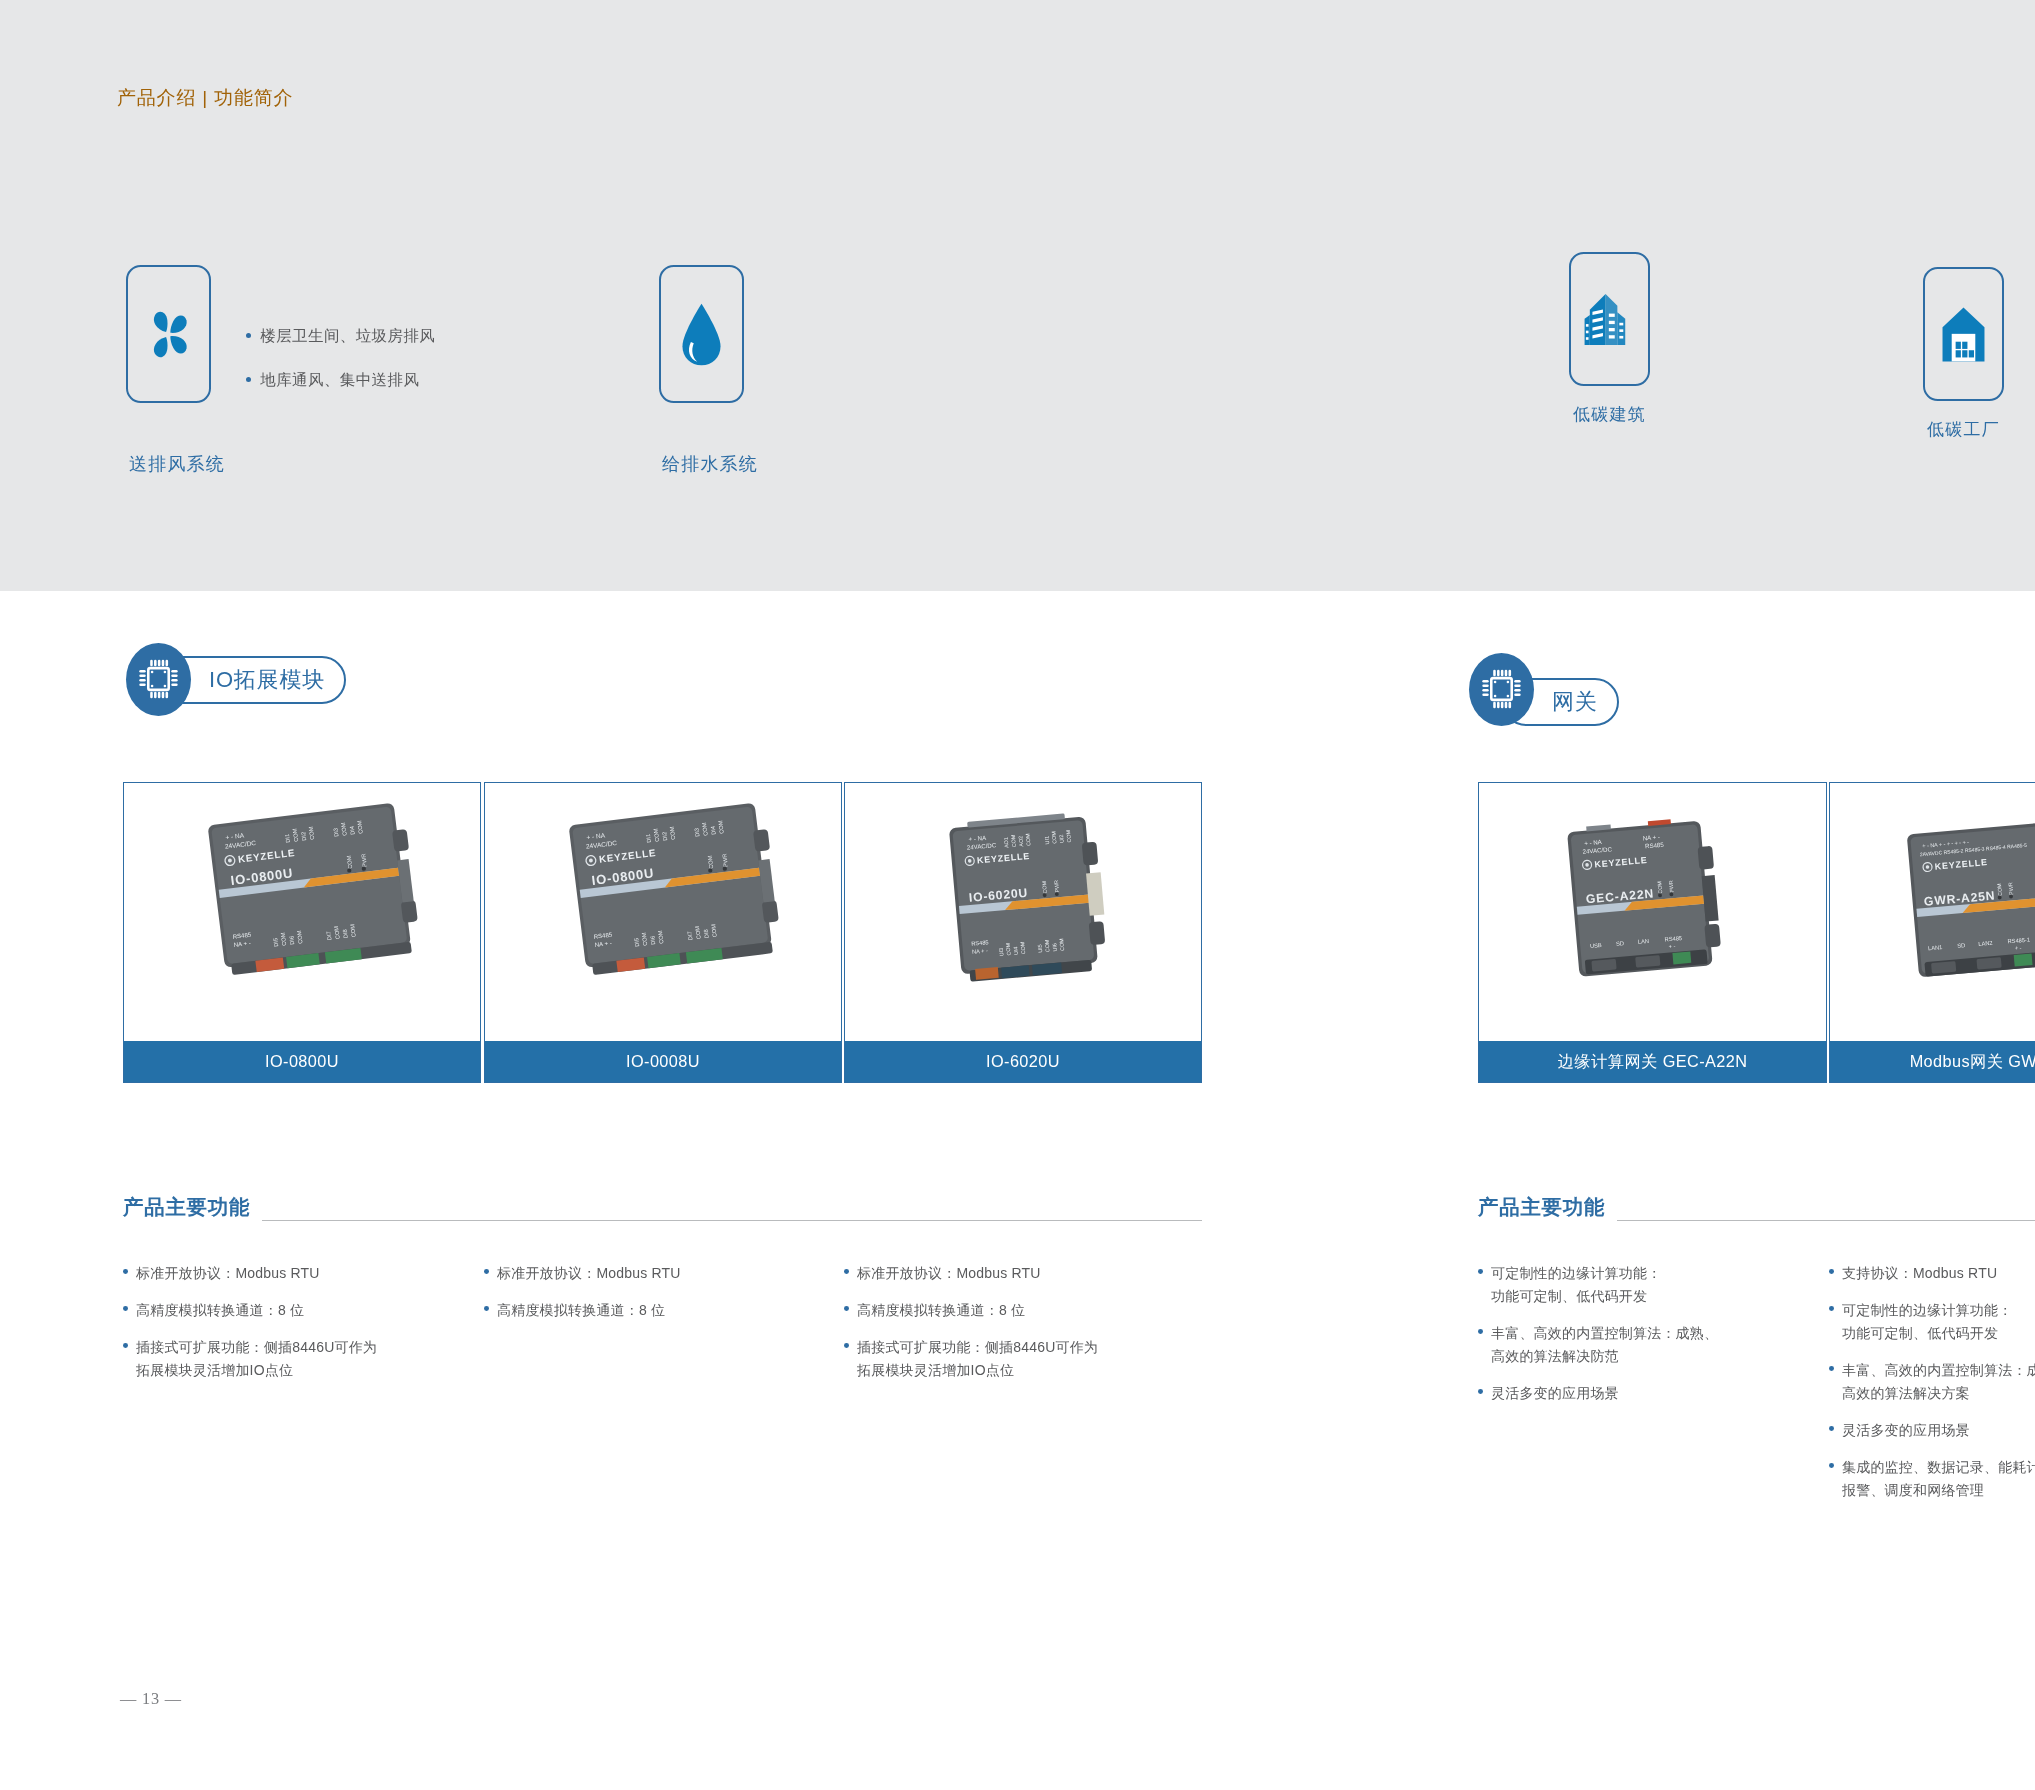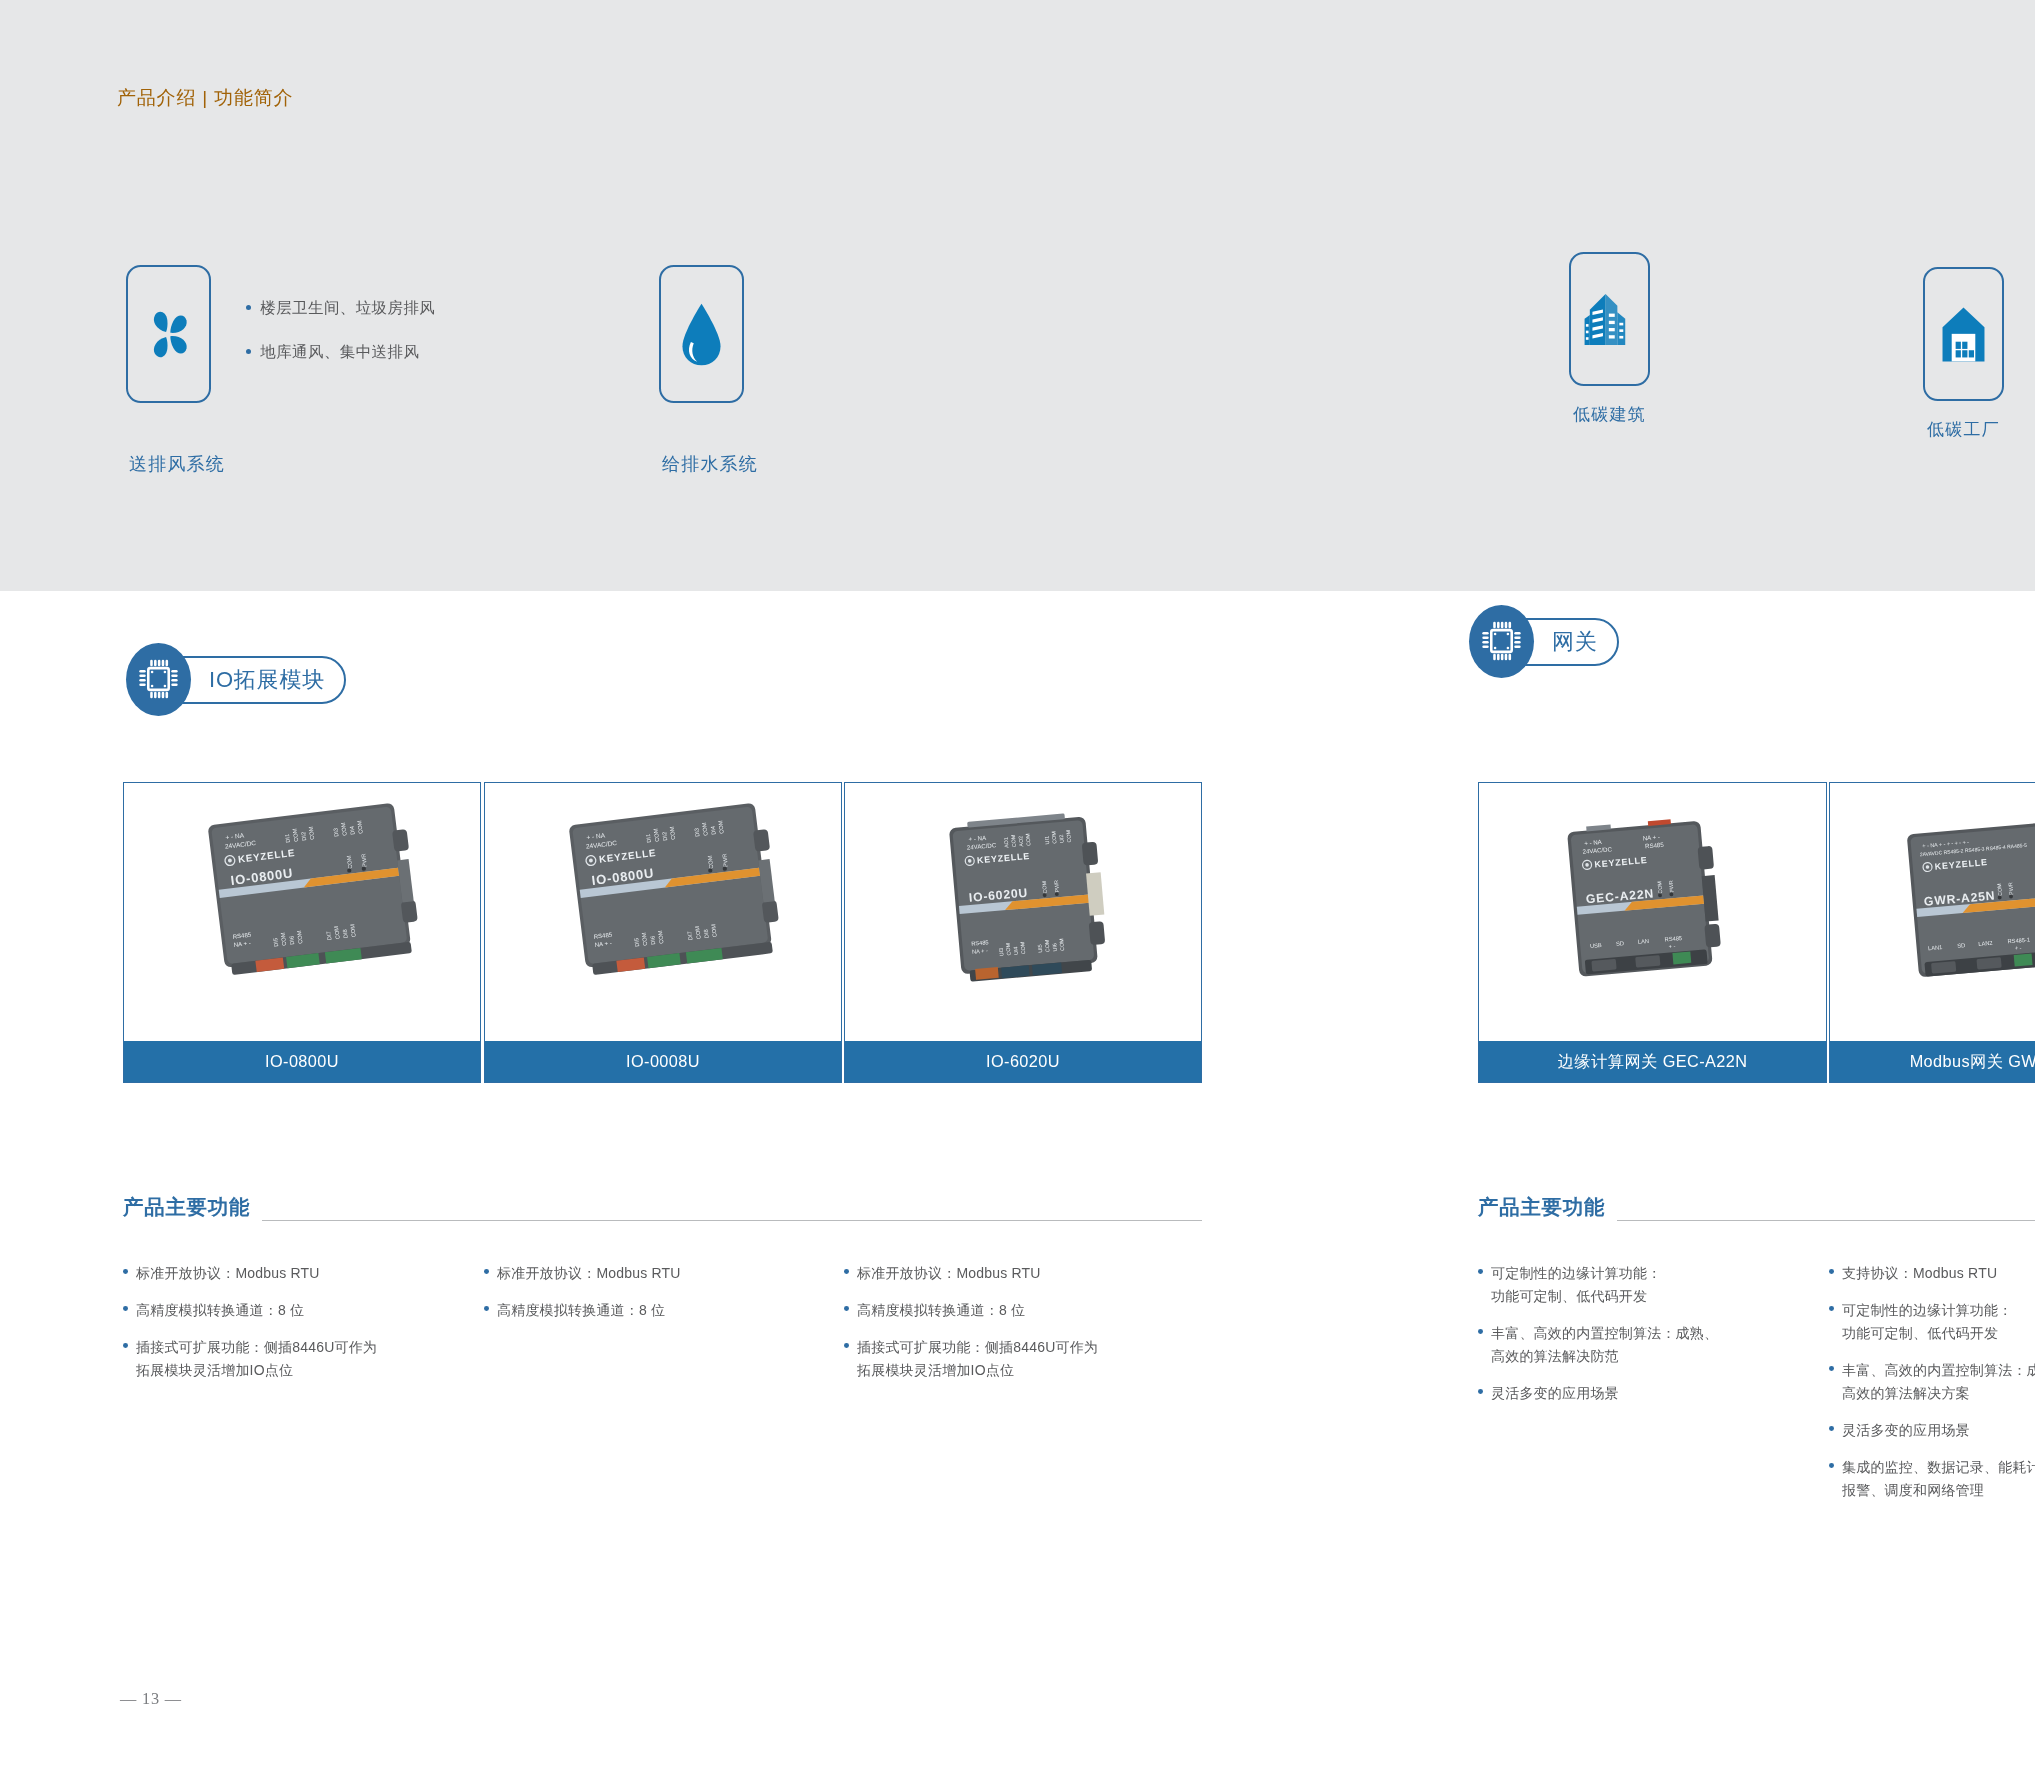--- a/index.html
+++ b/index.html
@@ -14,21 +14,21 @@
     position:absolute;left:0;top:0;width:2622px;height:591px;
     background:#e6e7e8;
   }
   .hdr{
     position:absolute;top:85px;font-size:19px;letter-spacing:0.8px;
     color:#a16207;white-space:nowrap;font-weight:400;
   }
   .hdr.left{left:117px;}
 
   
-  .scenario{position:absolute;display:flex;align-items:flex-start;}
+  .scenario{position:absolute;display:flex;align-items:flex-end;}
   .icon-frame{
     width:85px;height:138px;border:2px solid #2e6da4;border-radius:14.7px;
     box-sizing:border-box;display:flex;align-items:center;justify-content:center;
     flex:0 0 auto;
   }
   .icon-frame svg{display:block;}
   .scn-bullets{margin-left:35px;padding-top:33px;}
   .scn-bullets .bl{
     display:flex;align-items:flex-start;margin-bottom:23px;
     font-size:15.5px;color:#595a5c;white-space:nowrap;letter-spacing:0.4px;
@@ -452,21 +452,21 @@
     <div class="li">
       <span class="dot2"></span>
       <span class="tx"><span>高精度模拟转换通道：8 位</span></span>
     </div>
     <div class="li">
       <span class="dot2"></span>
       <span class="tx"><span>插接式可扩展功能：侧插8446U可作为</span><span class="l2">拓展模块灵活增加IO点位</span></span>
     </div>
   </div>
 
-<div class="badge" style="left:1469px;top:605px;">
+<div class="badge" style="left:1469px;top:653px;align-items:flex-end;">
   <div class="chip-circle">
     <span>
       <svg width="41" height="46" viewBox="0 0 64 72">
         <g fill="#ffffff">
           <rect x="16" y="19" width="32" height="34" rx="3" fill="none" stroke="#ffffff" stroke-width="4"></rect>
           <circle cx="22" cy="25" r="2"></circle>
             <circle cx="42" cy="25" r="2"></circle>
           <circle cx="22" cy="47" r="2"></circle>
             <circle cx="42" cy="47" r="2"></circle>
           <rect x="19" y="6" width="4" height="10" rx="2"></rect>

